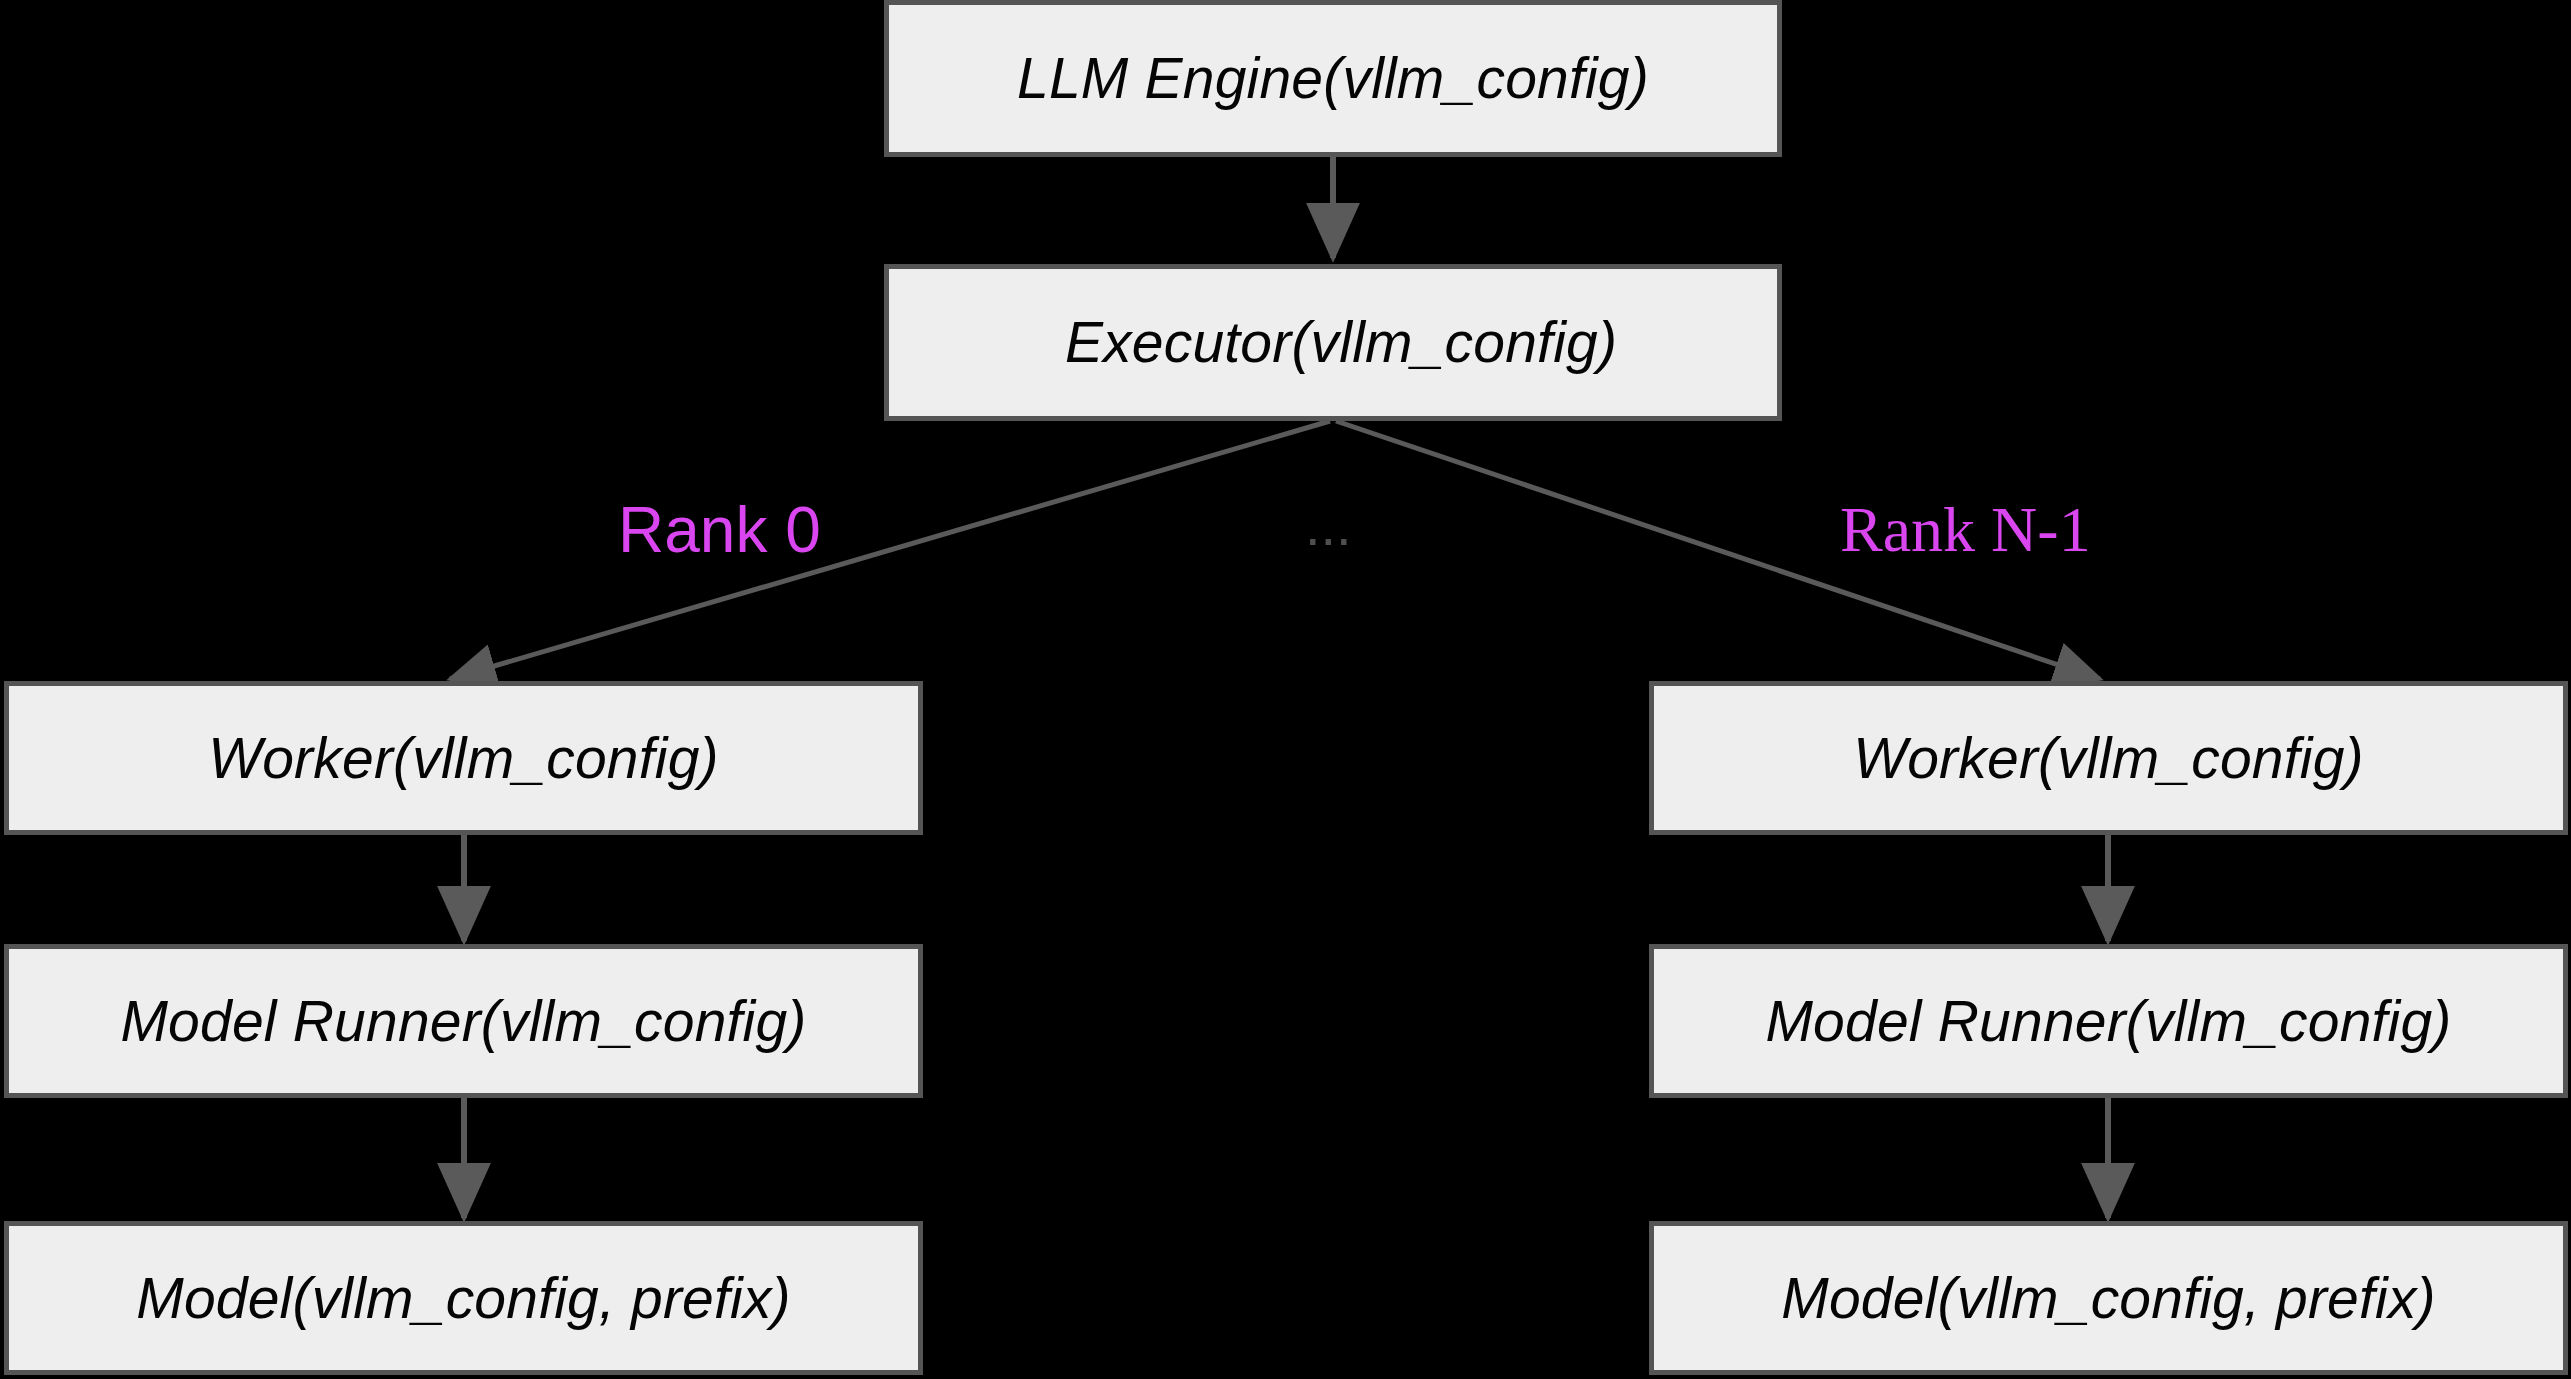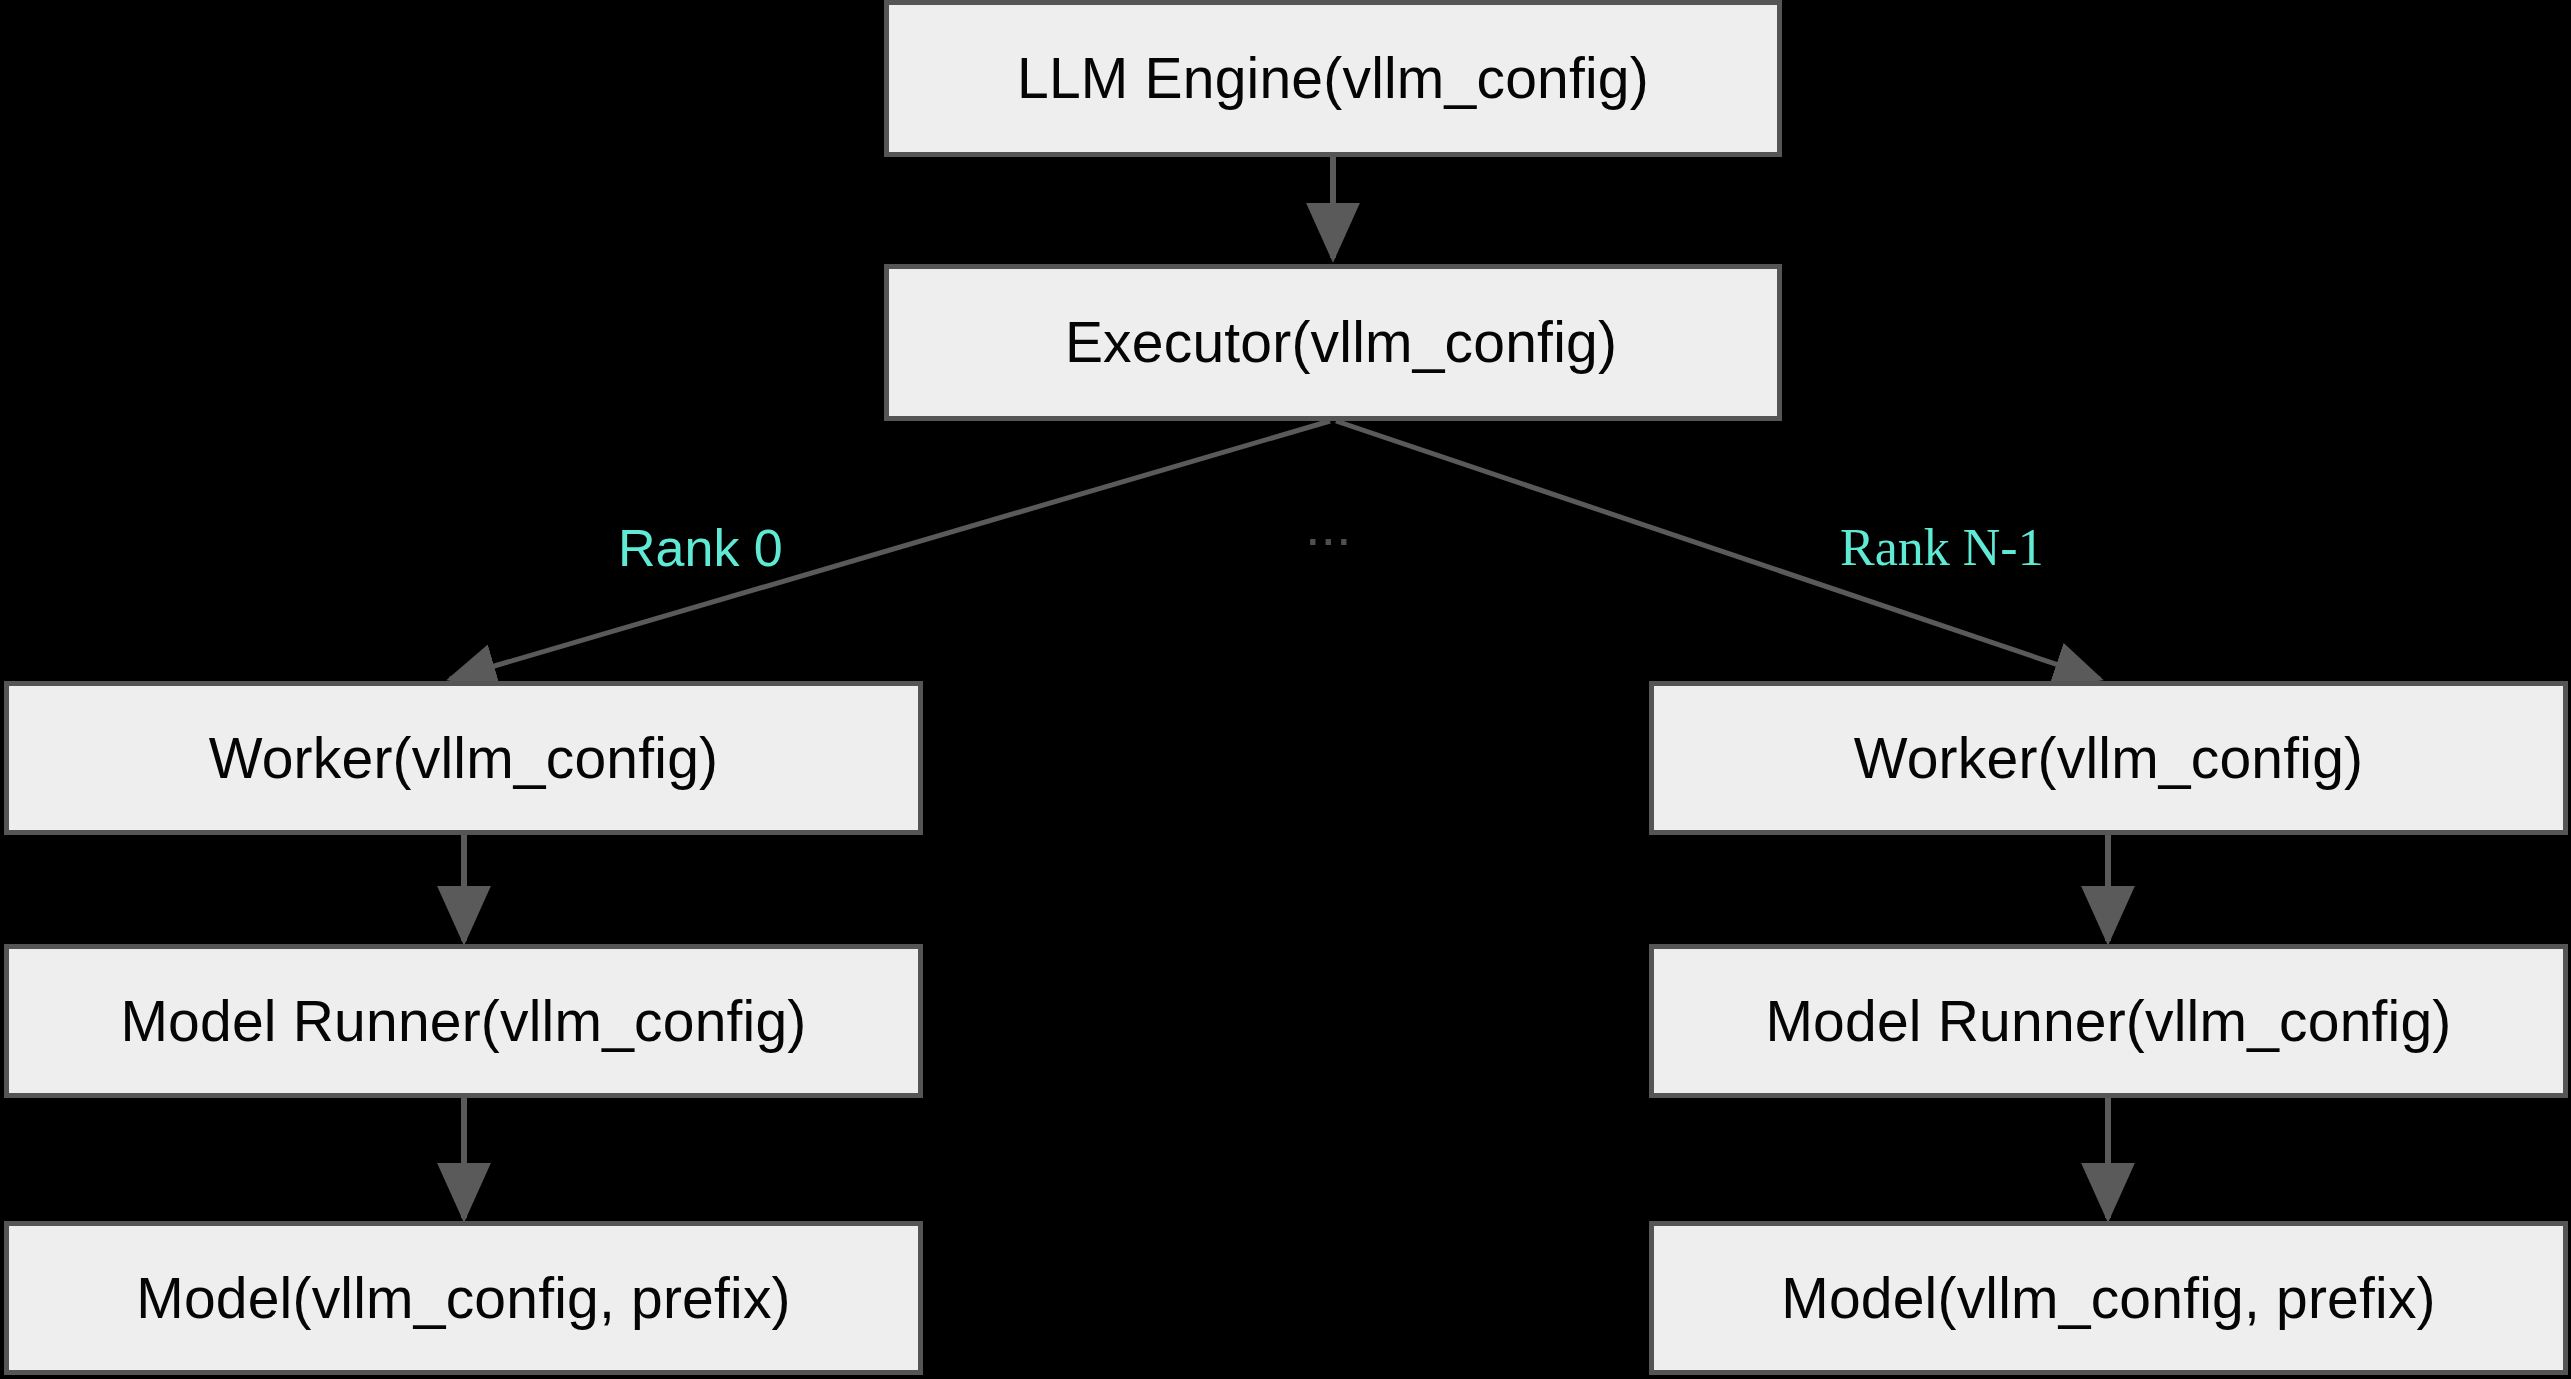--- a/index.html
+++ b/index.html
@@ -31,34 +31,34 @@
     box-sizing: border-box;
     background: #eeeeee;
     border: 5px solid #555555;
     display: flex;
     align-items: center;
     justify-content: center;
     color: #000000;
     font-weight: 400;
     letter-spacing: 0.2px;
     white-space: nowrap;
+    font-style: italic;
   }
   .node-label {
     display: block;
     font-size: 57px;
     line-height: 1.1;
     color: #050505;
   }
   .edge-label {
     position: absolute;
-    color: #5eead4;
-    font-size: 52px;
+    color: #d946ef;
+    font-size: 64px;
     white-space: nowrap;
     line-height: 1;
-    margin-top: 24px;
   }
   .ellipsis-label {
     position: absolute;
     color: #4f4f4f;
     font-size: 56px;
     line-height: 1;
     white-space: nowrap;
   }
 </style>
 </head>

